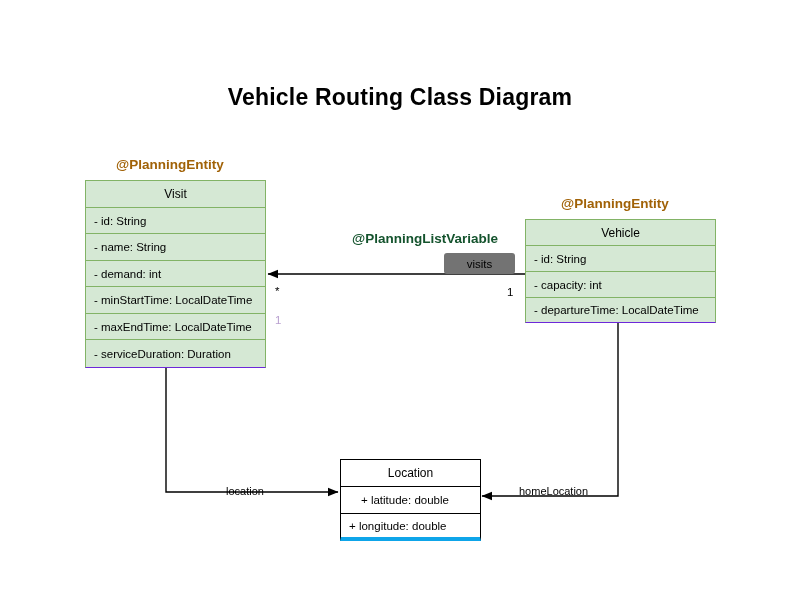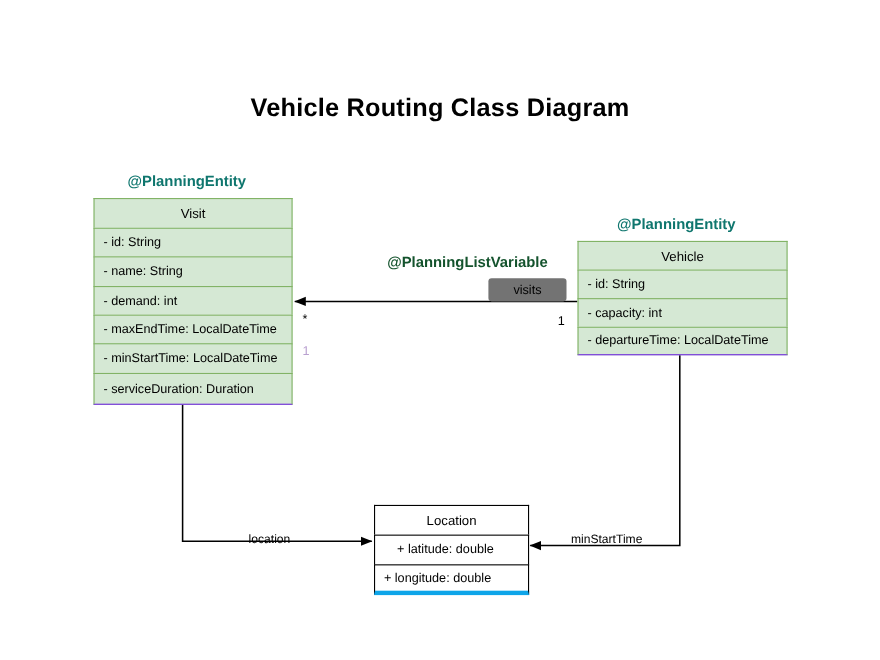--- a/index.html
+++ b/index.html
@@ -32,21 +32,21 @@
     letter-spacing: 0.2px;
   }
 
   
   .annotation {
     position: absolute;
     font-size: 13.5px;
     font-weight: bold;
     white-space: nowrap;
   }
-  .ann-green { color: #0f766e; }
+  .ann-green { color: #a16207; }
   .ann-peach { color: #14532d; }
 
   
   .uml-class {
     position: absolute;
     box-sizing: border-box;
   }
   .uml-row {
     box-sizing: border-box;
     font-size: 11.5px;
@@ -156,22 +156,22 @@
 
   <div class="annotation ann-green" style="left:561px; top:196px;">@PlanningEntity</div>
 
   <div class="annotation ann-peach" style="left:352px; top:231px;">@PlanningListVariable</div>
 
   <div class="uml-class green" style="left:85px; top:180px; width:181px;">
     <div class="uml-row uml-header" style="height:27px;">Visit</div>
     <div class="uml-row uml-attr" style="height:26px;">- id: String</div>
     <div class="uml-row uml-attr" style="height:27px;">- name: String</div>
     <div class="uml-row uml-attr" style="height:26px;">- demand: int</div>
+    <div class="uml-row uml-attr" style="height:27px;">- minStartTime: LocalDateTime</div>
     <div class="uml-row uml-attr" style="height:26px;">- maxEndTime: LocalDateTime</div>
-    <div class="uml-row uml-attr" style="height:27px;">- minStartTime: LocalDateTime</div>
     <div class="uml-row uml-attr" style="height:29px;">- serviceDuration: Duration</div>
   </div>
 
   <div class="uml-class green" style="left:525px; top:219px; width:191px;">
     <div class="uml-row uml-header" style="height:26px;">Vehicle</div>
     <div class="uml-row uml-attr" style="height:26px;">- id: String</div>
     <div class="uml-row uml-attr" style="height:26px;">- capacity: int</div>
     <div class="uml-row uml-attr" style="height:26px;">- departureTime: LocalDateTime</div>
   </div>
 
@@ -184,15 +184,15 @@
   <div class="badge-label" style="left:444px; top:253px; width:71px; height:21px;">visits</div>
 
   <div class="mult-label" style="left:507px; top:286px;">1</div>
 
   <div class="mult-label" style="left:275px; top:285px;">*</div>
 
   <div class="mult-label mult-purple" style="left:275px; top:314px;">1</div>
 
   <div class="edge-label" style="left:226px; top:485px;">location</div>
 
-  <div class="edge-label" style="left:519px; top:485px;">minStartTime</div>
+  <div class="edge-label" style="left:519px; top:485px;">homeLocation</div>
 
 </div>
 
 </body></html>

